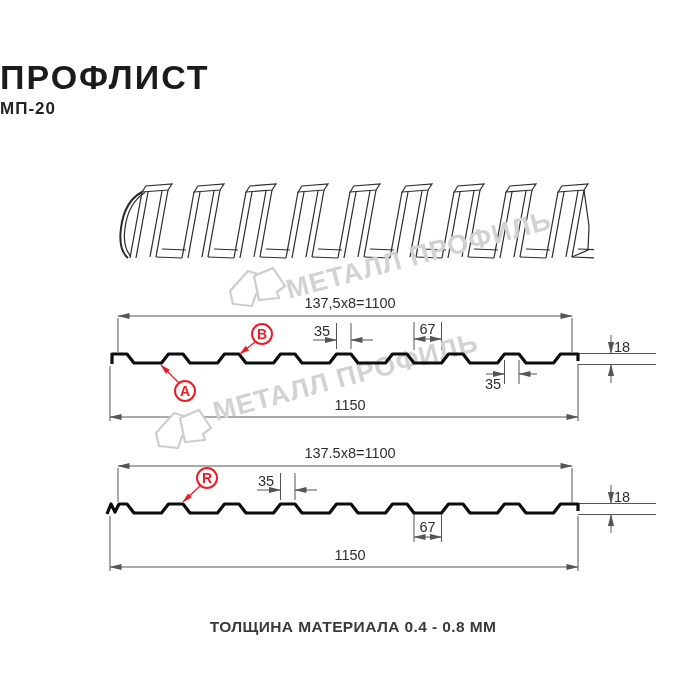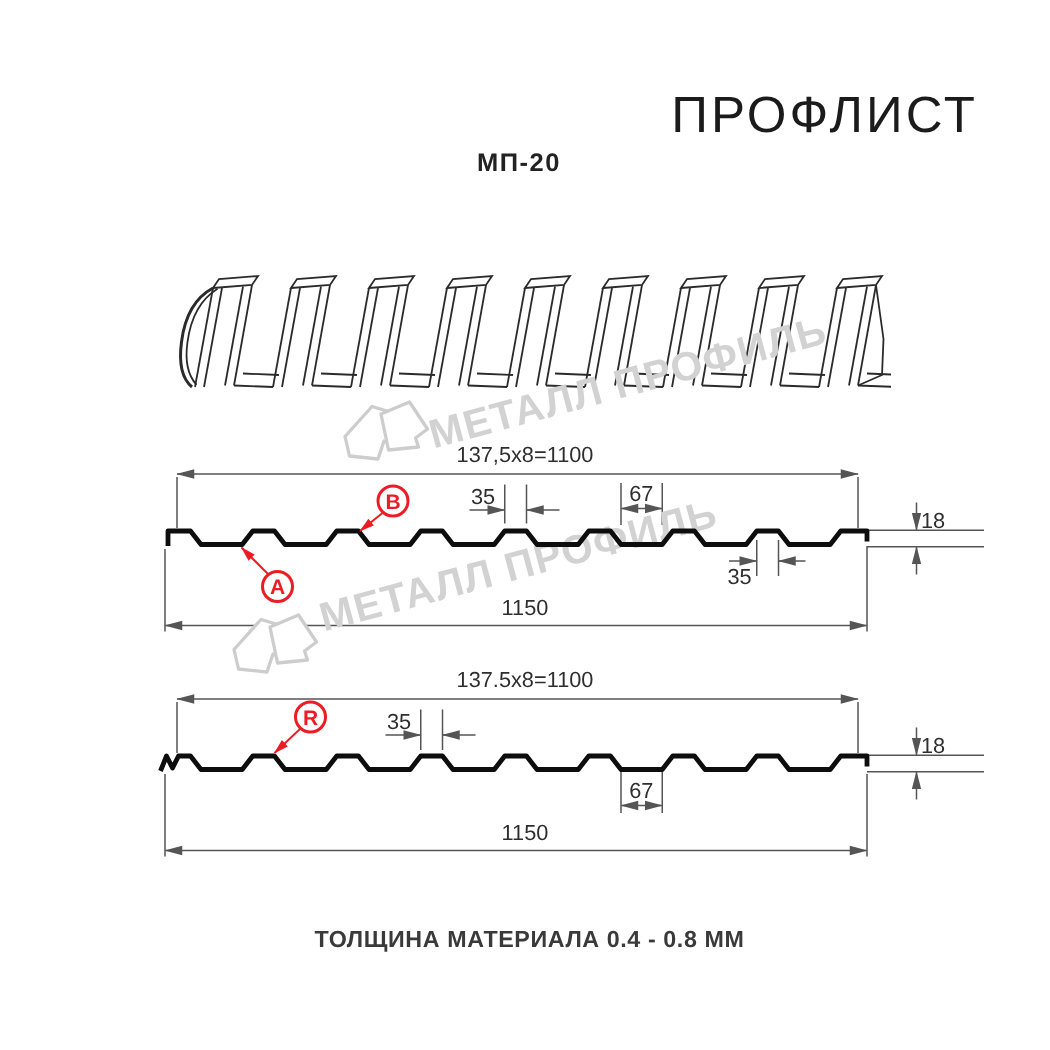--- a/index.html
+++ b/index.html
@@ -1,25 +1,25 @@
 <!DOCTYPE html>
 <html><head>
 <meta charset="utf-8">
 <style>
   html,body{margin:0;padding:0;}
   body{
     width:700px;height:700px;position:relative;background:#ffffff;overflow:hidden;
     font-family:"Liberation Sans","DejaVu Sans",sans-serif;
   }
   .title{
-    position:absolute;top:58px;left:0;width:652px;text-align:right;
-    font-size:34px;font-weight:400;letter-spacing:2px;color:#1b1b1b;
+    position:absolute;top:58px;left:0;width:652px;text-align:left;
+    font-size:34px;font-weight:700;letter-spacing:2px;color:#1b1b1b;
   }
   .subtitle{
-    position:absolute;top:99px;left:0;width:692px;text-align:center;
+    position:absolute;top:99px;left:0;width:692px;text-align:left;
     font-size:17px;font-weight:700;letter-spacing:1px;color:#222222;
   }
   .footer{
     position:absolute;top:618px;left:3px;width:700px;text-align:center;
     font-size:15.5px;font-weight:700;letter-spacing:0.4px;color:#3a3a3a;
   }
   svg{position:absolute;top:0;left:0;}
   svg text{font-family:"Liberation Sans","DejaVu Sans",sans-serif;}
   .dimtxt{font-size:14.5px;fill:#2e2e2e;}
   .wmtxt{font-size:27px;font-weight:700;letter-spacing:1px;fill:#d2d2d2;}

